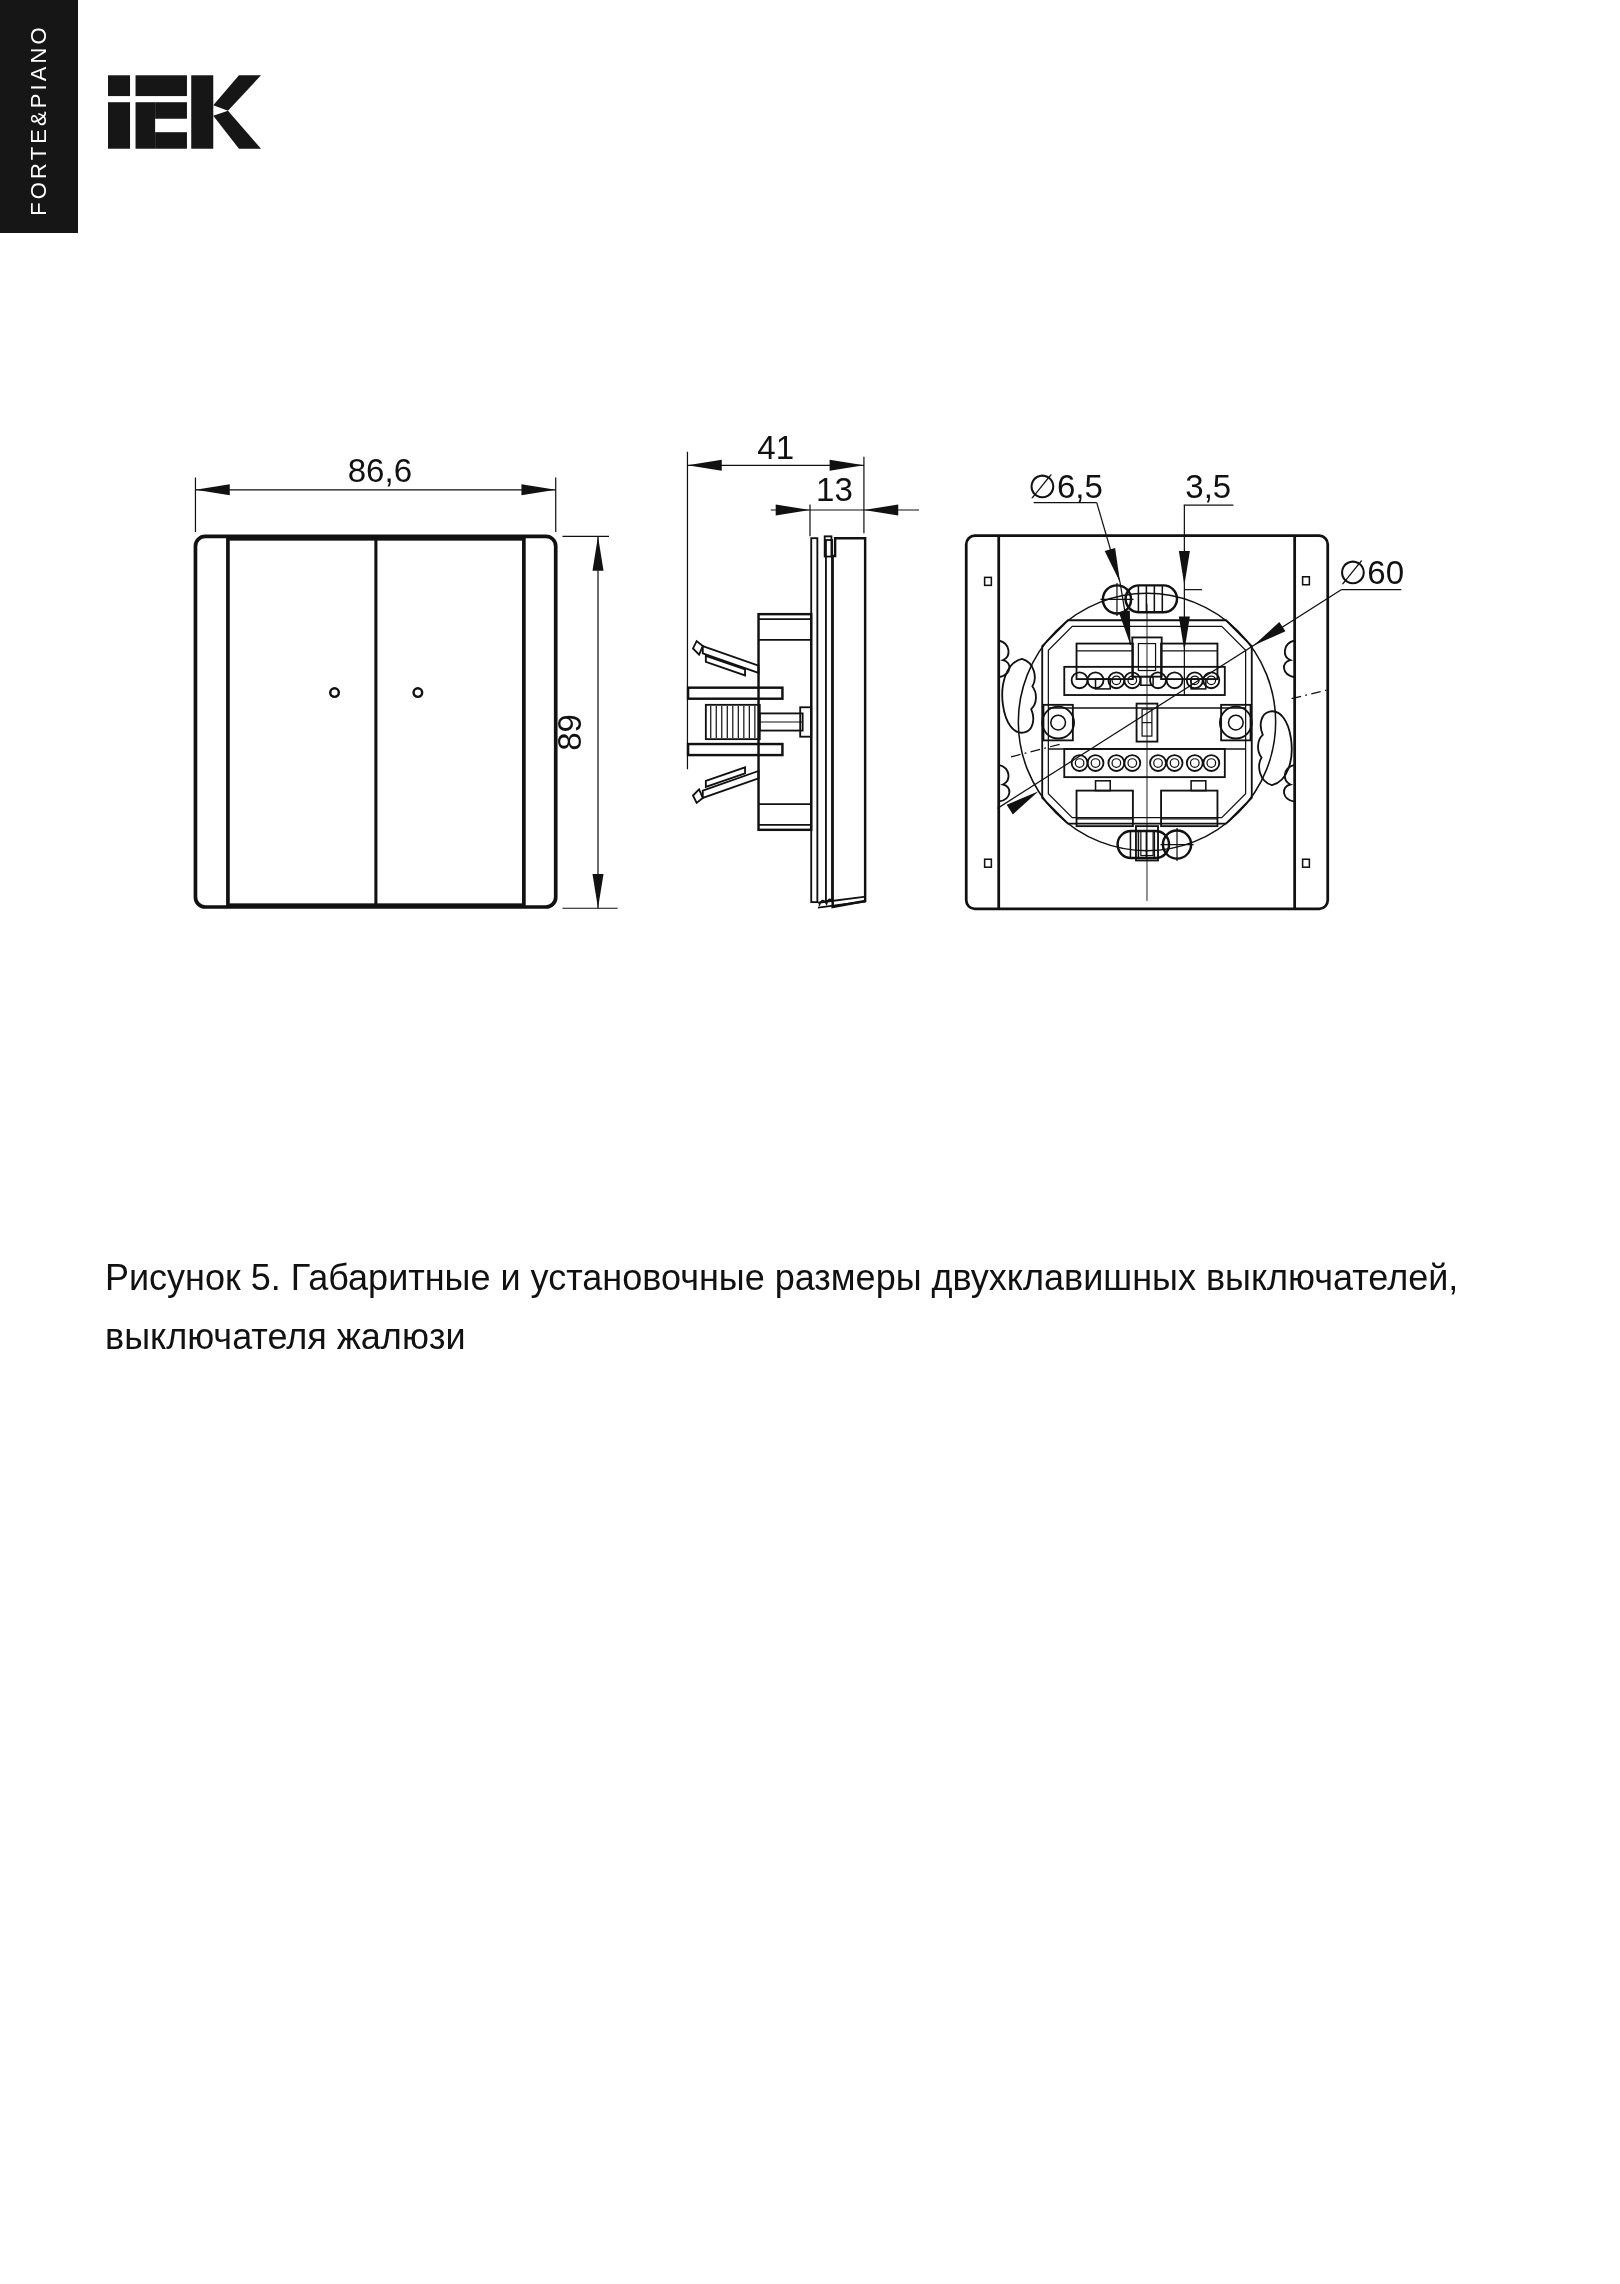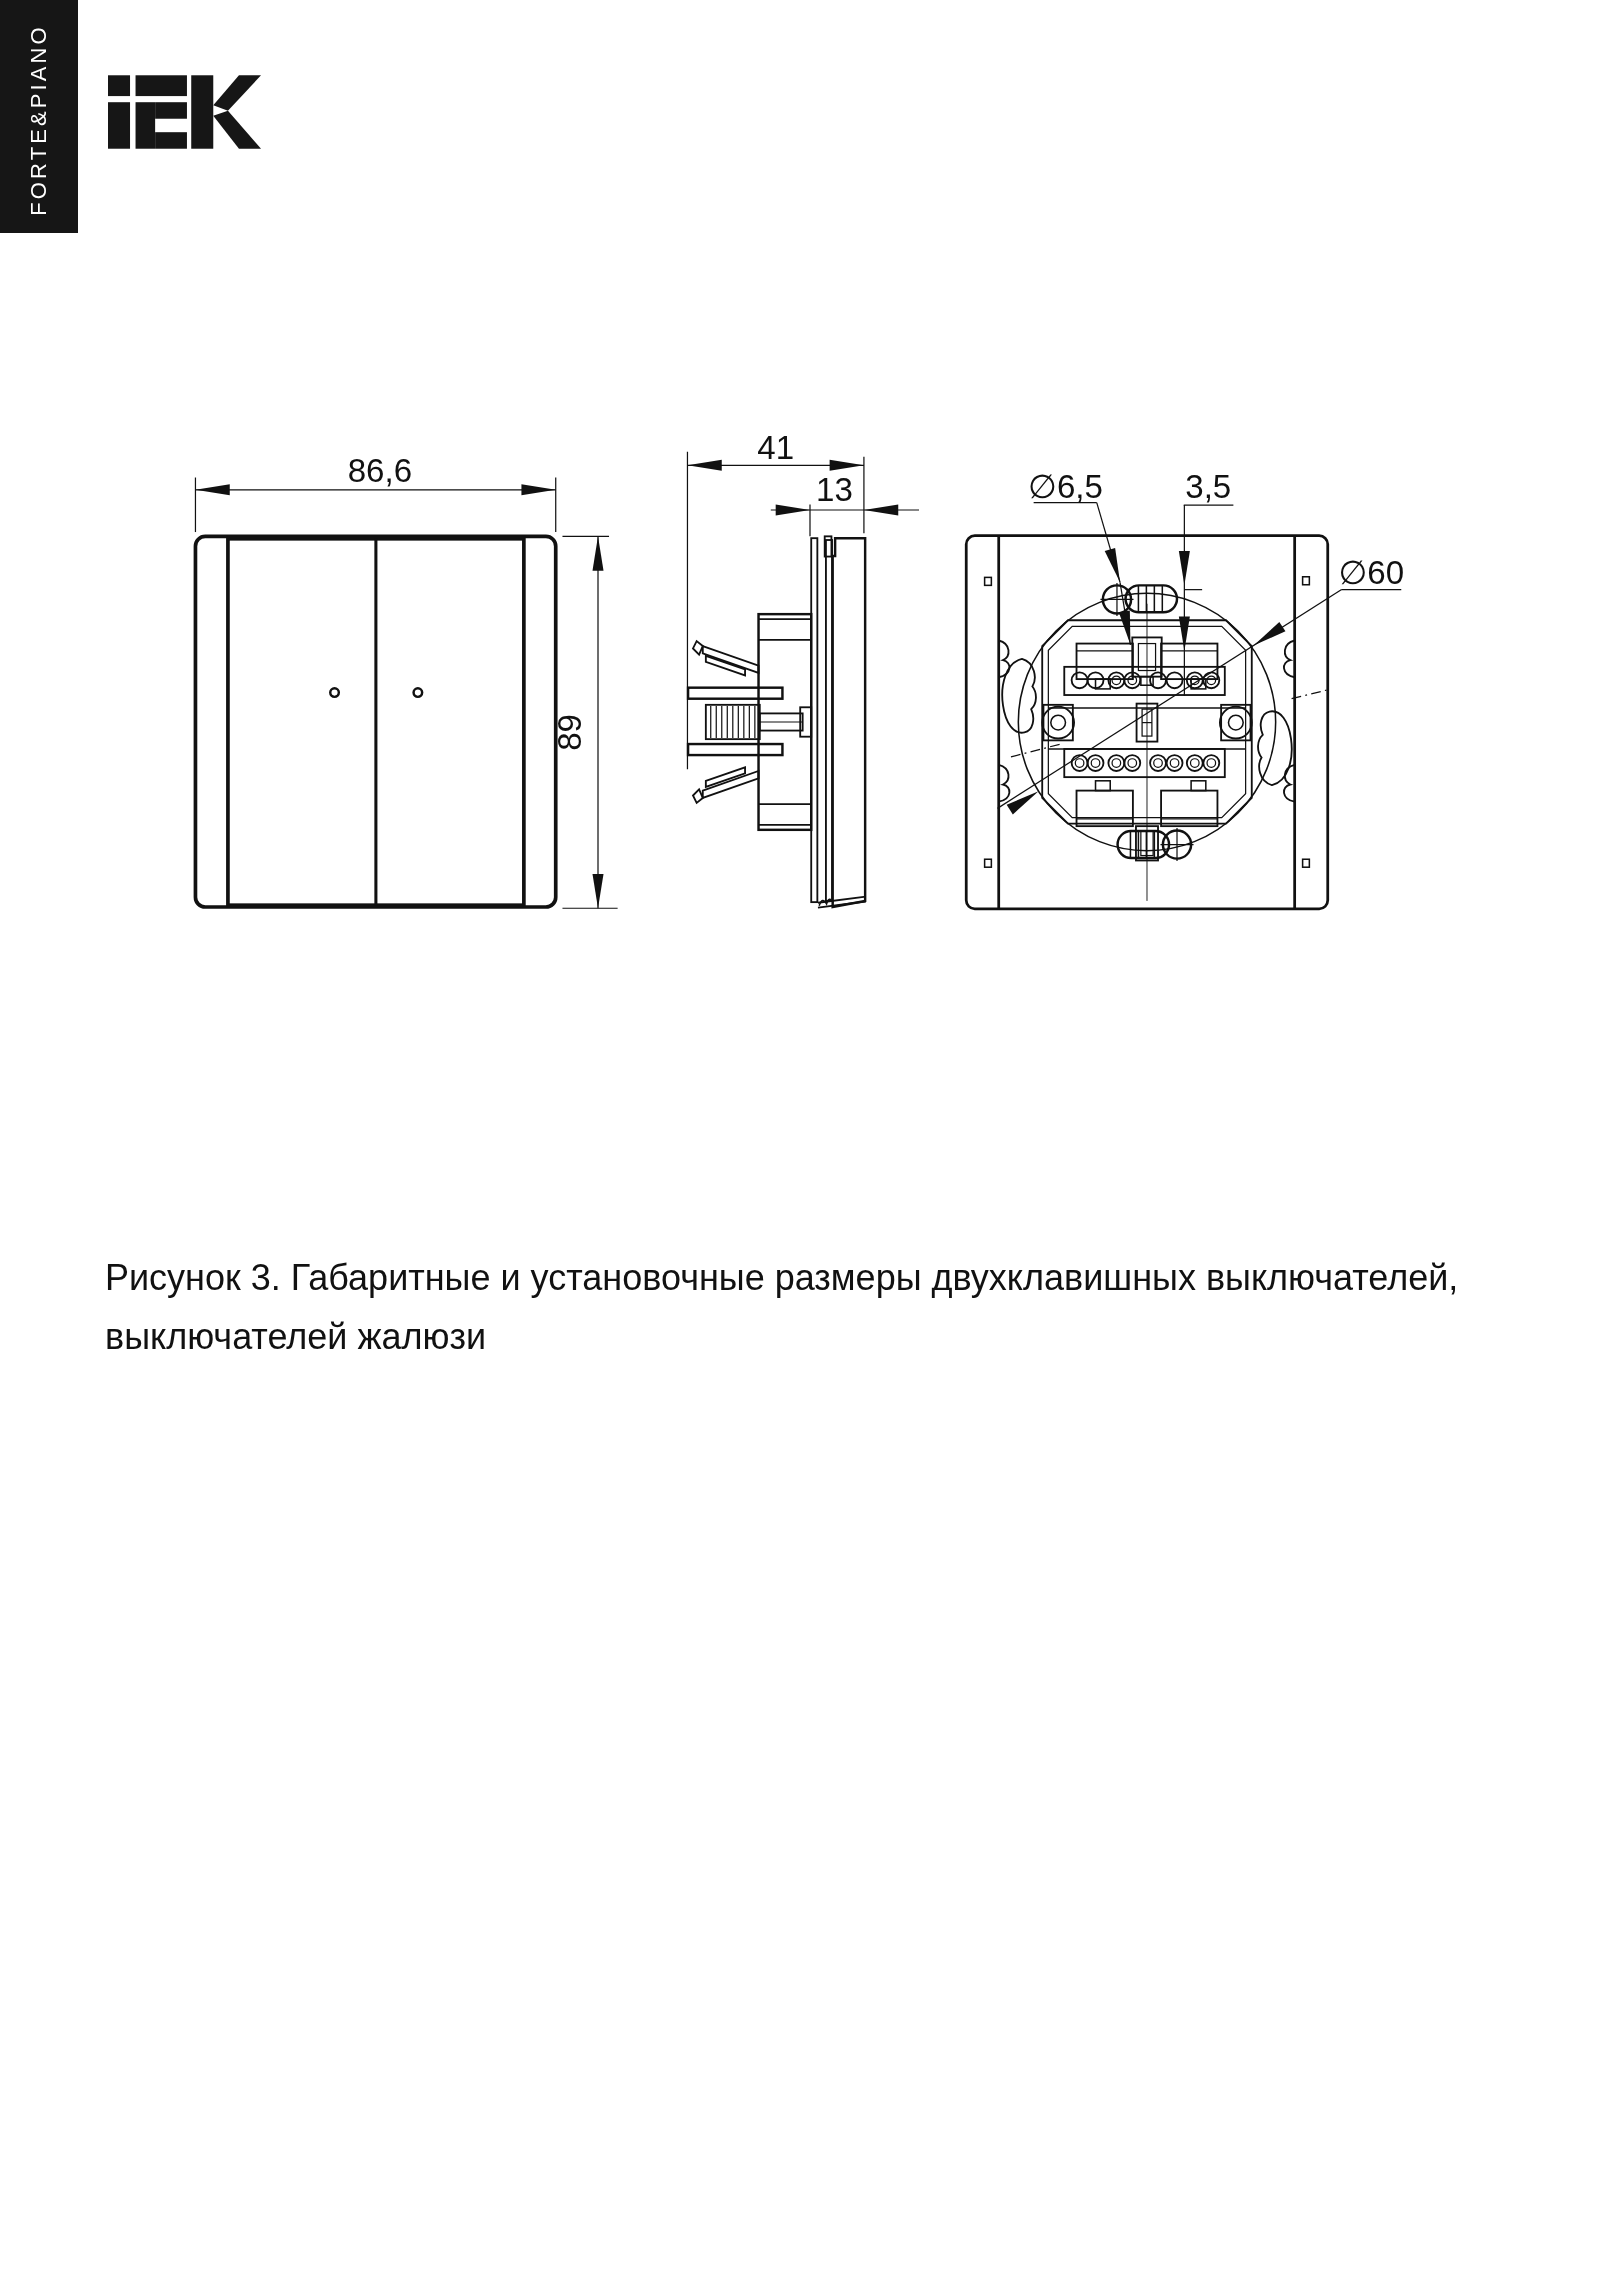--- a/index.html
+++ b/index.html
@@ -259,18 +259,18 @@
 
       <line class="ln" x1="2189" y1="962" x2="2287" y2="962" stroke-width="2"></line>
       <line class="ln" x1="2189" y1="962" x2="1628" y2="1319" stroke-width="2"></line>
       <polygon points="2046,1053 2088,1015 2098,1030" fill="#111"></polygon>
       <polygon points="1695,1291 1653,1329 1643,1313" fill="#111"></polygon>
       <text x="2238" y="952" text-anchor="middle">∅60</text>
     </g>
   </svg>
 
   <div class="caption">
-    <span>Рисунок 3. Габаритные и установочные размеры двухклавишных выключателей,</span>
-    <span>выключателей жалюзи</span>
+    <span>Рисунок 5. Габаритные и установочные размеры двухклавишных выключателей,</span>
+    <span>выключателя жалюзи</span>
   </div>
 
 </div>
 
 
 </body></html>

